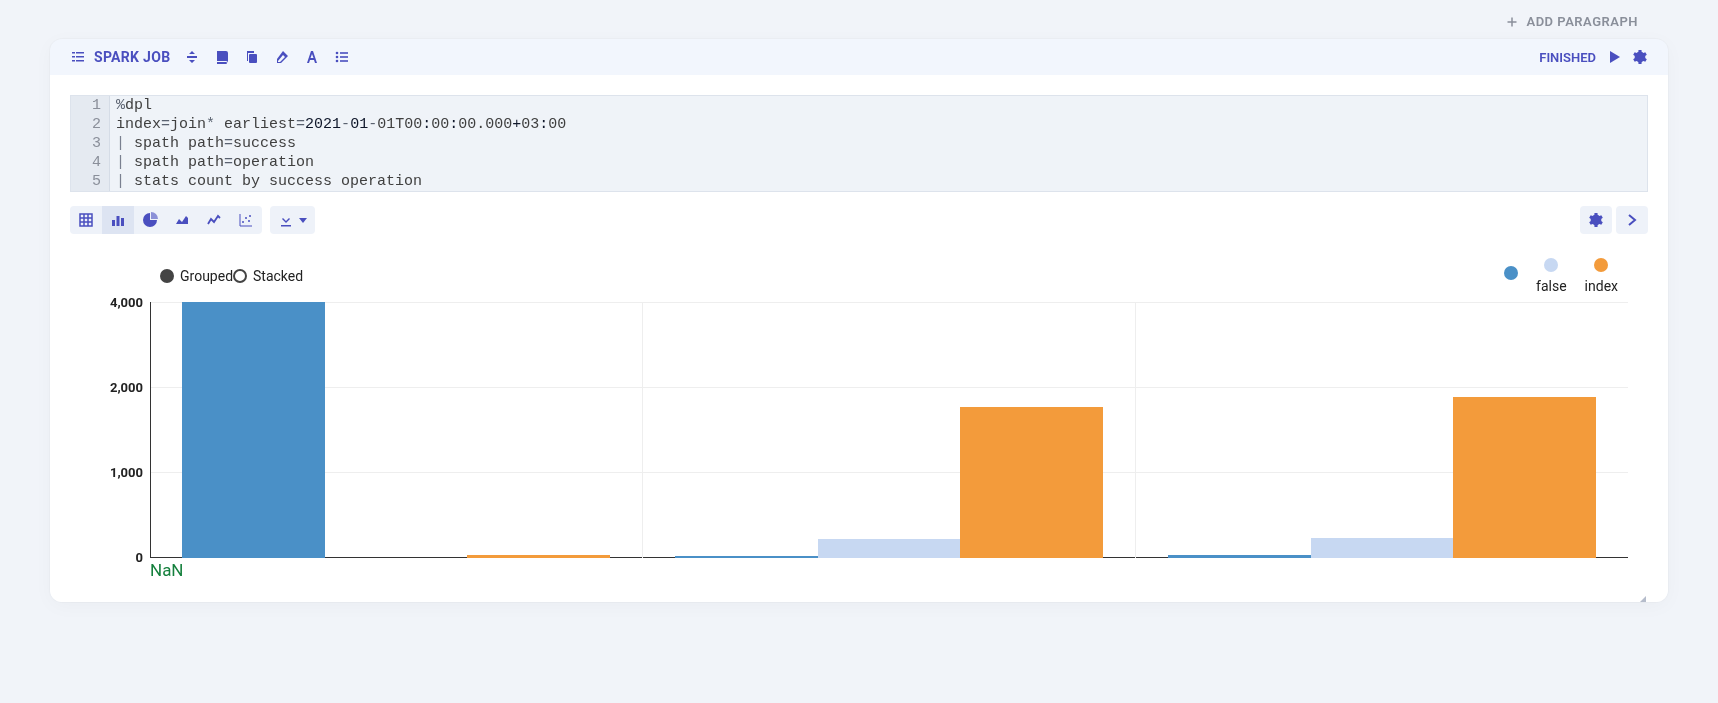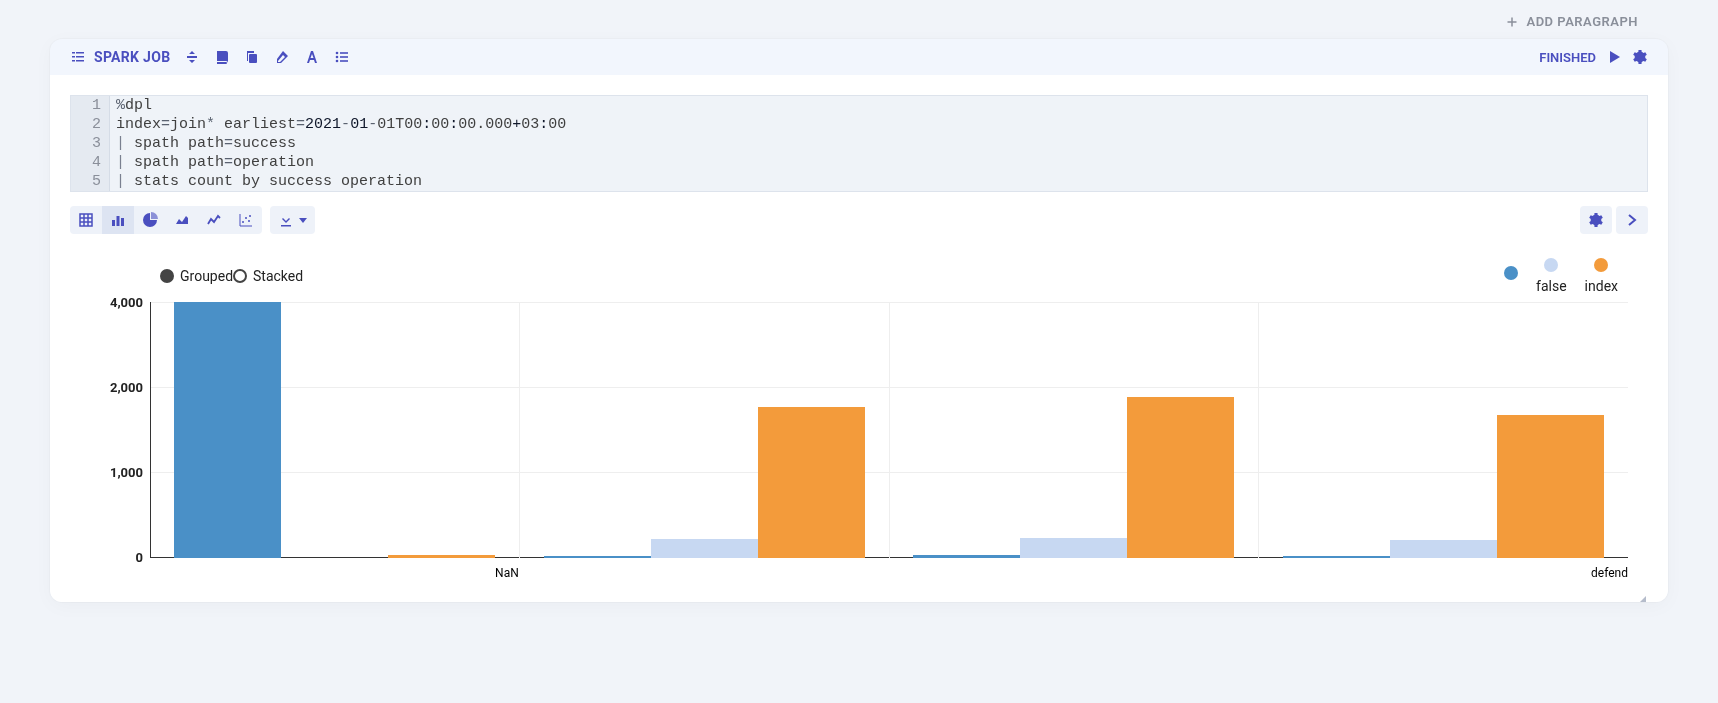--- a/index.html
+++ b/index.html
@@ -177,22 +177,22 @@
 .group {
   flex: 1; position: relative; border-right: 1px solid #eee;
 }
 .group:last-child { border-right: none; }
 .bars {
   position: absolute; left: 0; right: 0; bottom: 0; top: 0;
   display: flex; align-items: flex-end; justify-content: center; gap: 0;
 }
 .bar { width: 29%; }
 .xlabel {
-  position: absolute; bottom: -22px; left: 0; right: 0; text-align: right;
-  font-size: 12px; color: #000000;
+  position: absolute; bottom: -22px; left: 0; right: 0; text-align: left;
+  font-size: 17px; color: #15803d;
 }
 .resize-handle {
   position: absolute; right: 2px; bottom: -26px; width: 0; height: 0;
   border-style: solid; border-width: 0 0 12px 12px;
   border-color: transparent transparent #b5bccb transparent;
 }
 </style>
 </head>
 <body>
 
@@ -395,27 +395,19 @@
                   <div class="bar" style="background: rgb(243, 155, 59); height: 59%;"></div>
                 </div>
               </div>
               <div class="group">
                 <div class="bars">
                   <div class="bar" style="background: rgb(74, 144, 199); height: 1%;"></div>
                   <div class="bar" style="background: rgb(199, 216, 242); height: 7.66667%;"></div>
                   <div class="bar" style="background: rgb(243, 155, 59); height: 63%;"></div>
                 </div>
               </div>
-              <div class="group">
-                <div class="bars">
-                  <div class="bar" style="background: rgb(74, 144, 199); height: 0.666667%;"></div>
-                  <div class="bar" style="background: rgb(199, 216, 242); height: 7%;"></div>
-                  <div class="bar" style="background: rgb(243, 155, 59); height: 56%;"></div>
-                </div>
-                <div class="xlabel">defend</div>
-              </div>
             </div>
         </div>
         <div class="resize-handle"></div>
       </div>
     </div>
   </div>
 </div>
 
 </body></html>

